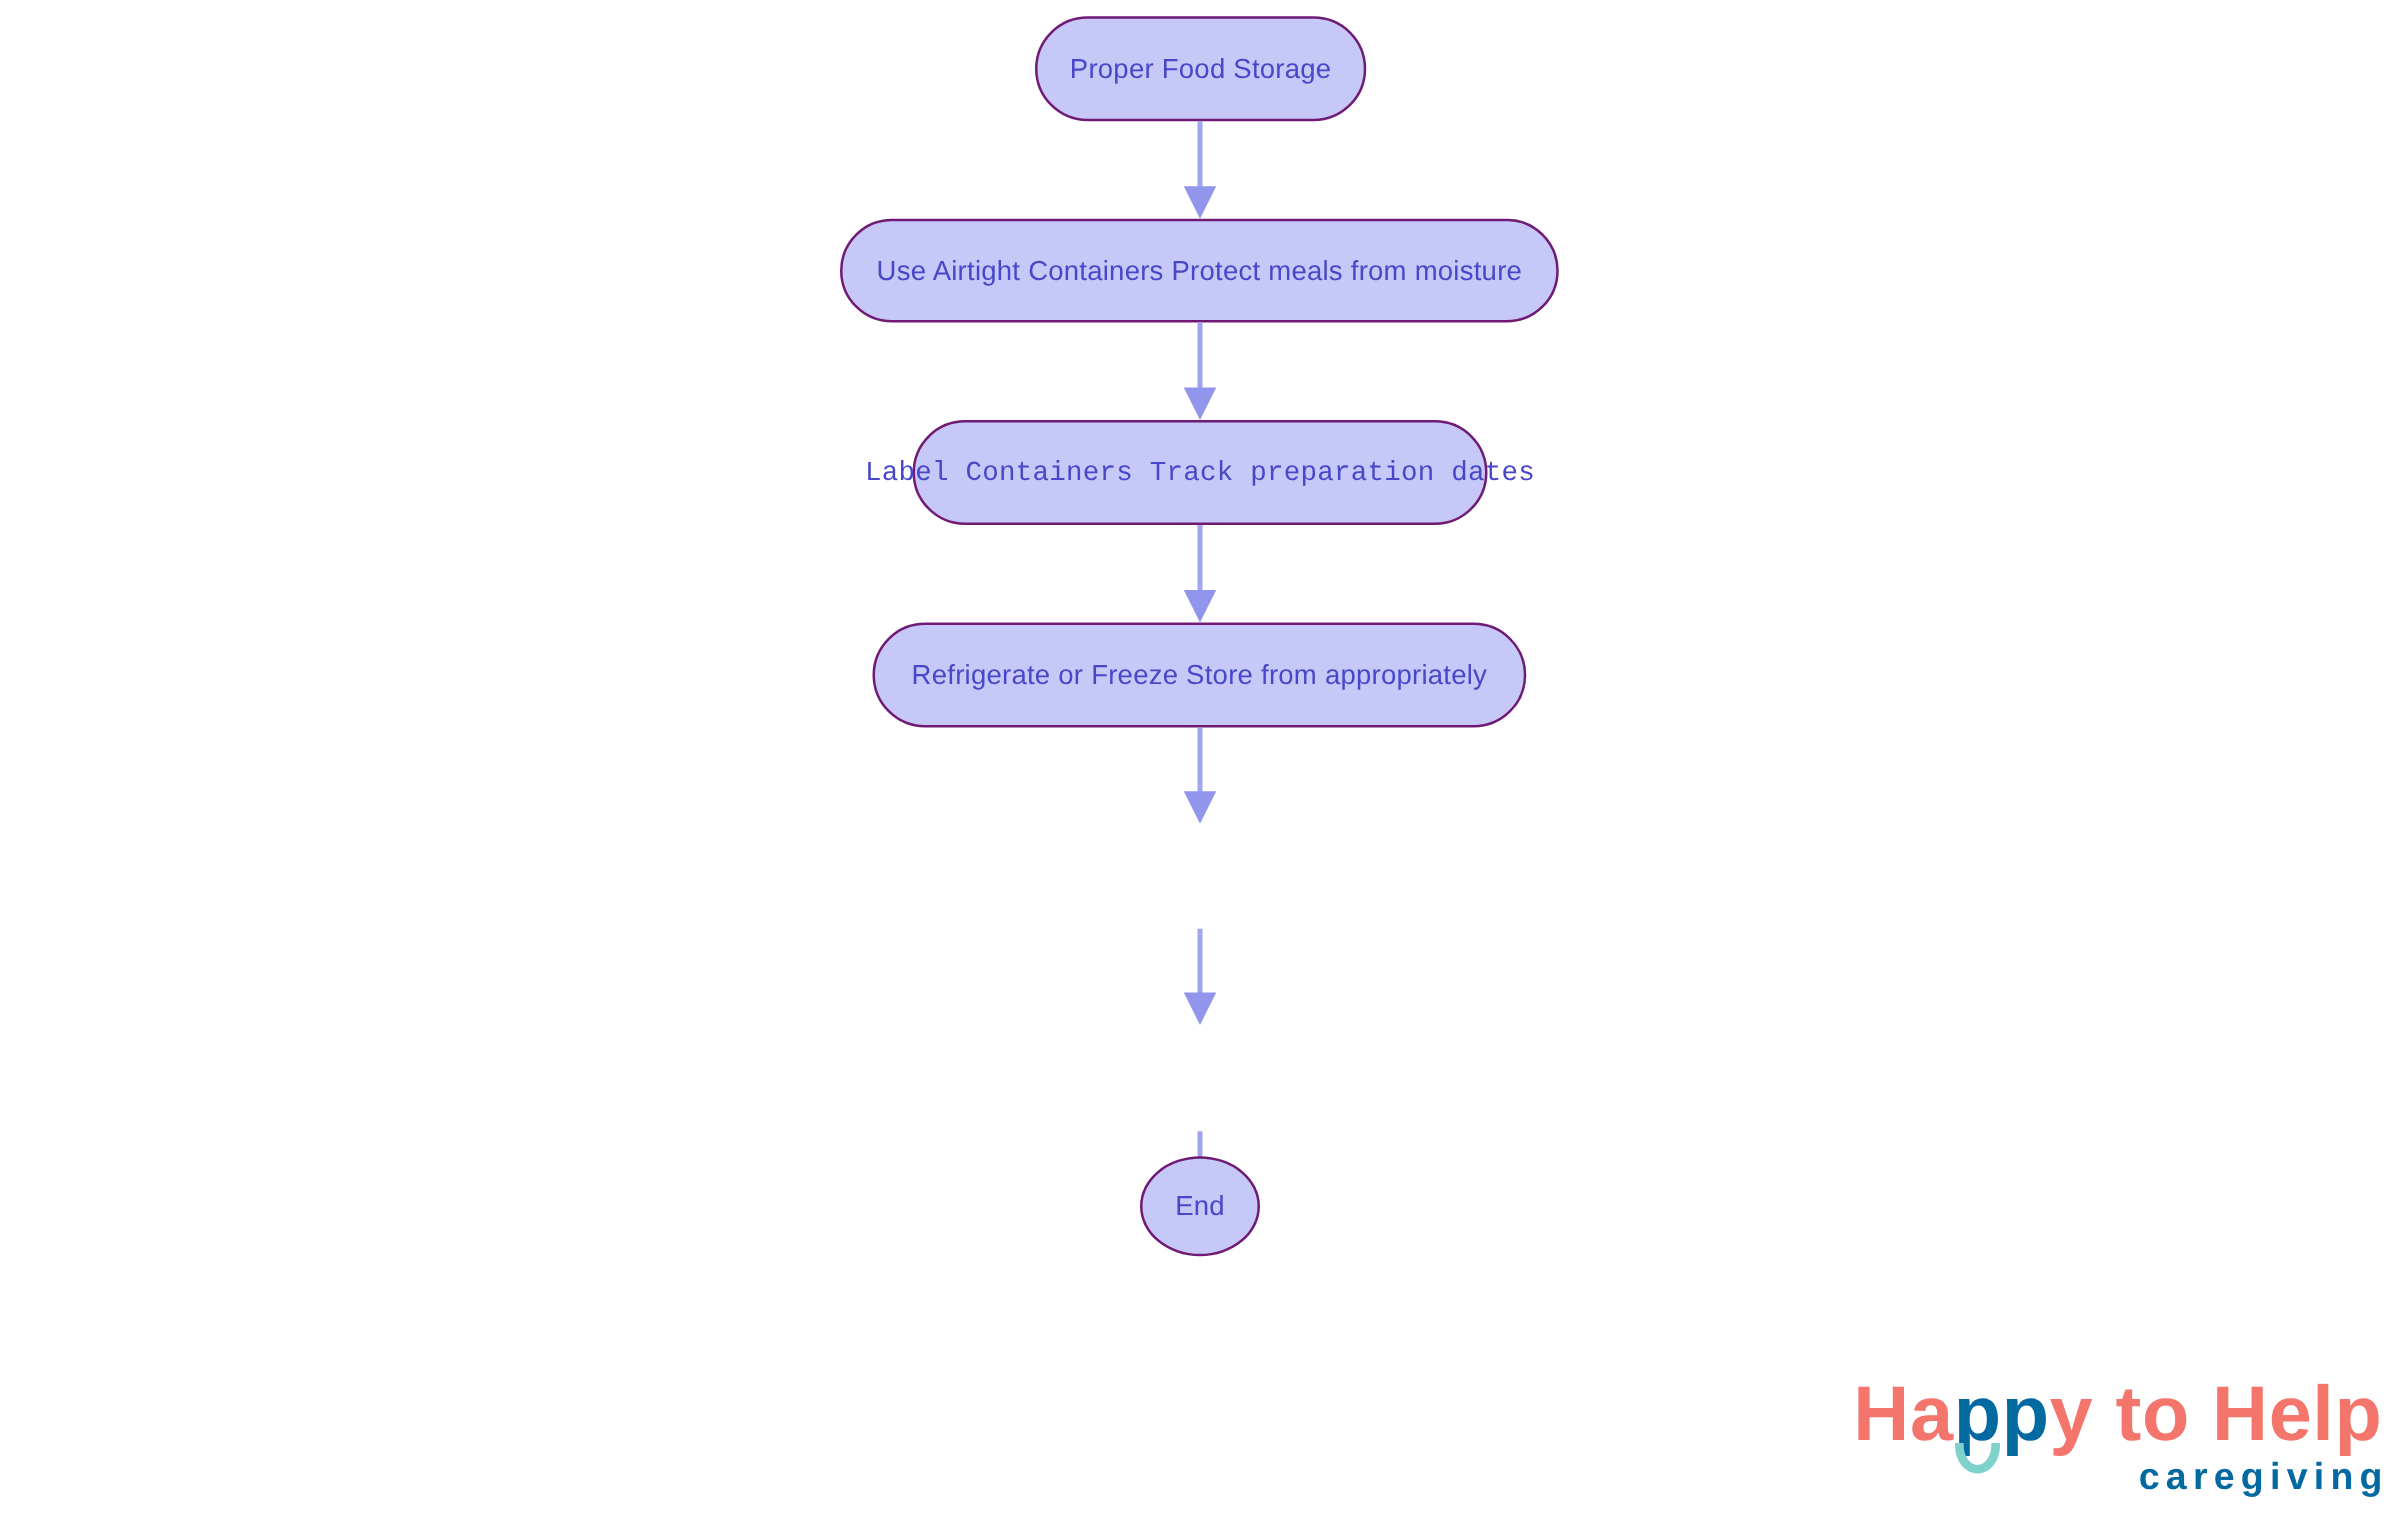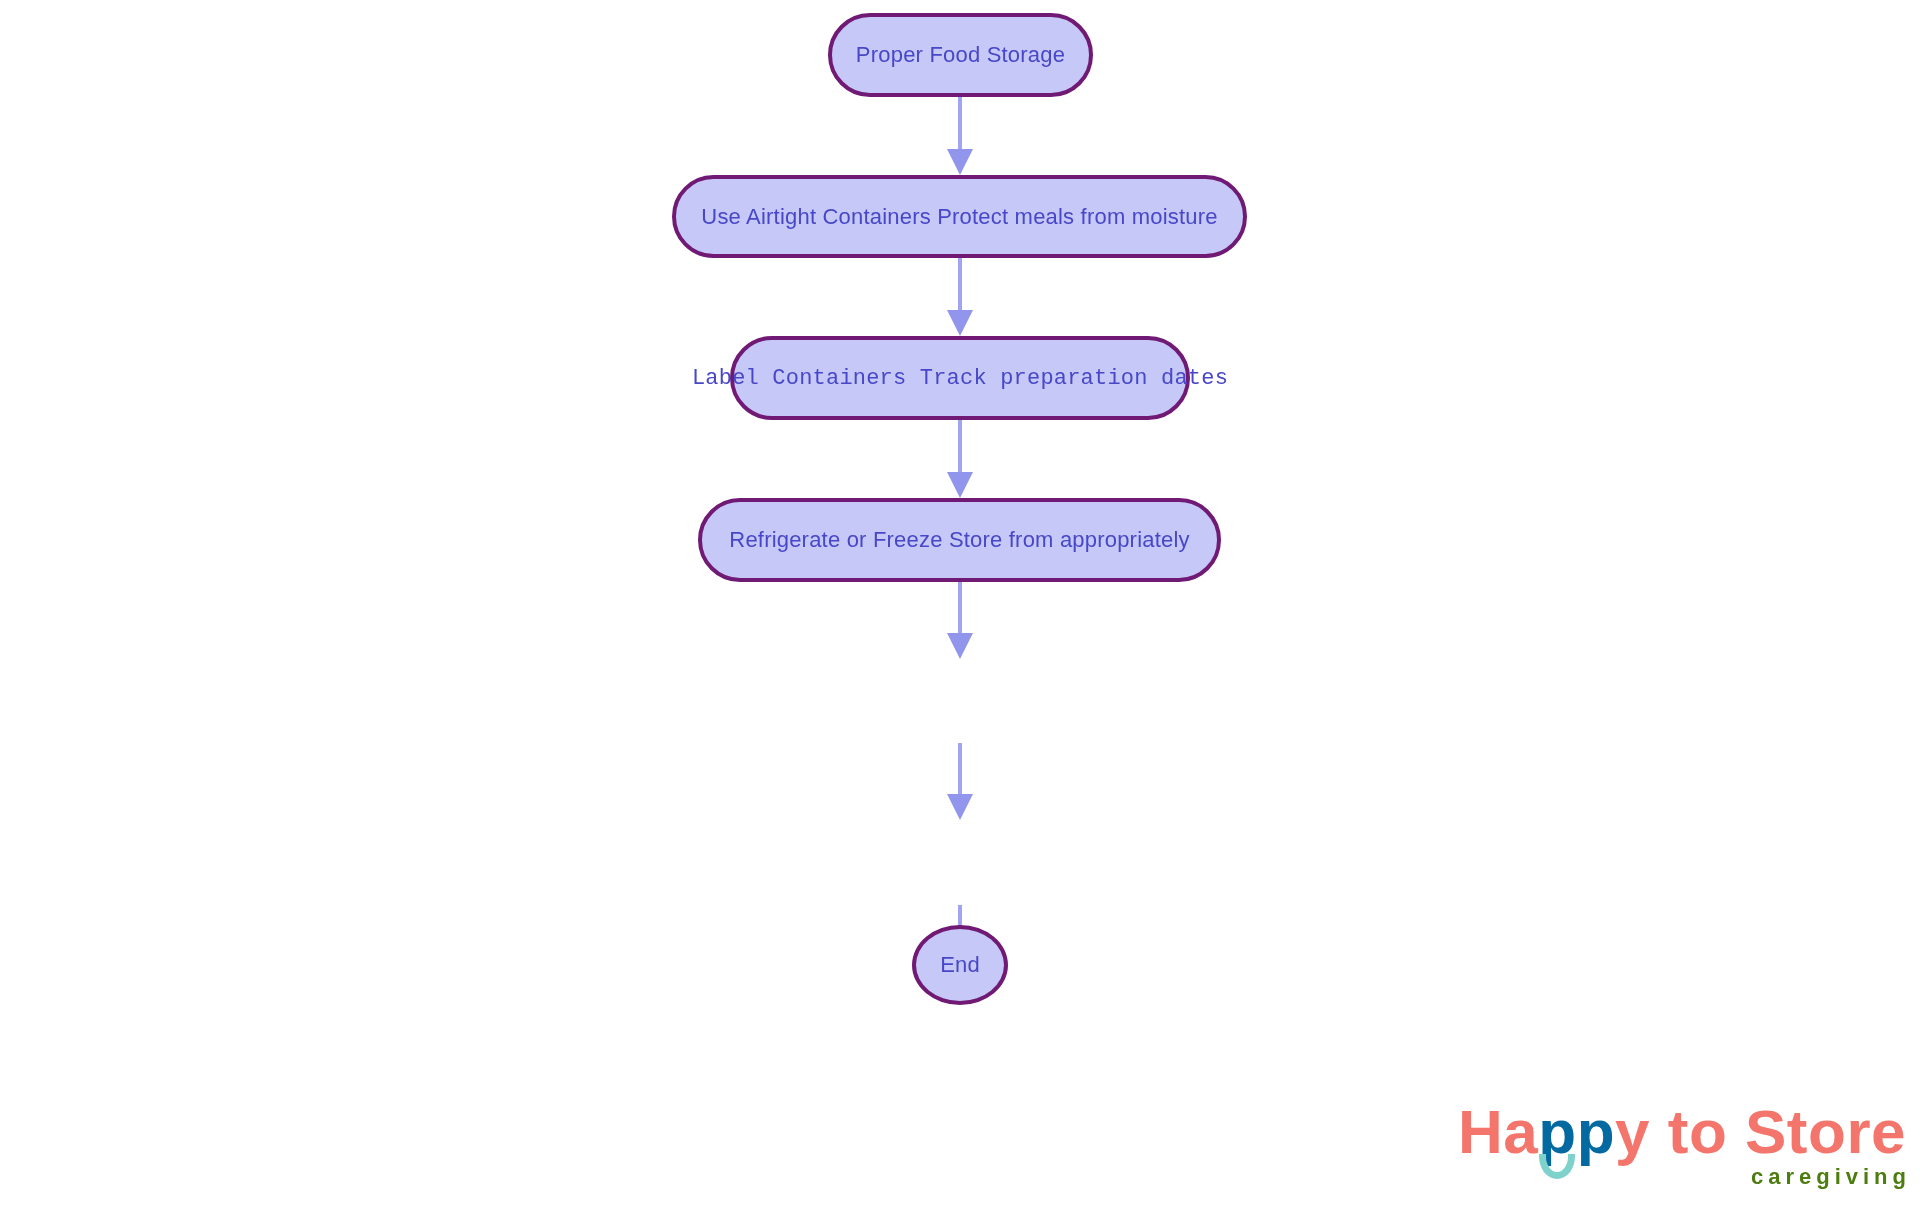--- a/index.html
+++ b/index.html
@@ -14,21 +14,21 @@
     height: 1215px;
     background: #ffffff;
     overflow: hidden;
   }
 
   
   .flow-node {
     position: absolute;
     box-sizing: border-box;
     background: #C6C8F7;
-    border: 4px solid #701a75;
+    border: 2px solid #701a75;
     border-radius: 44px;
     color: #4847C9;
     font-size: 22px;
     letter-spacing: 0.2px;
     display: flex;
     align-items: center;
     justify-content: center;
     white-space: nowrap;
     text-align: center;
   }
@@ -98,23 +98,23 @@
     height: 25px;
     box-sizing: border-box;
     border: 7px solid #7FD2CC;
     border-top: none;
     border-bottom-left-radius: 20px 25px;
     border-bottom-right-radius: 20px 25px;
   }
   .logo-subtitle {
     margin-top: 1px;
     margin-right: -5px;
-    font-size: 22px;
+    font-size: 30px;
     font-weight: bold;
-    color: #4d7c0f;
+    color: #0369a1;
     letter-spacing: 5px;
     line-height: 1.2;
   }
 </style>
 </head>
 <body>
 
 <div class="canvas">
 
   <div class="flow-node node-1">Proper Food Storage</div>
@@ -153,17 +153,17 @@
 
 
   <div class="arrow arrow-6">
     <div class="arrow-line"></div>
     <div class="arrow-head"></div>
   </div>
 
   <div class="flow-node node-end">End</div>
 
   <div class="logo">
-    <div class="logo-wordmark"><span>Ha</span><span class="logo-teal"><span>pp</span><span class="logo-smile"></span></span><span>y to Store</span></div>
+    <div class="logo-wordmark"><span>Ha</span><span class="logo-teal"><span>pp</span><span class="logo-smile"></span></span><span>y to Help</span></div>
     <div class="logo-subtitle">caregiving</div>
   </div>
 
 </div>
 
 </body></html>

